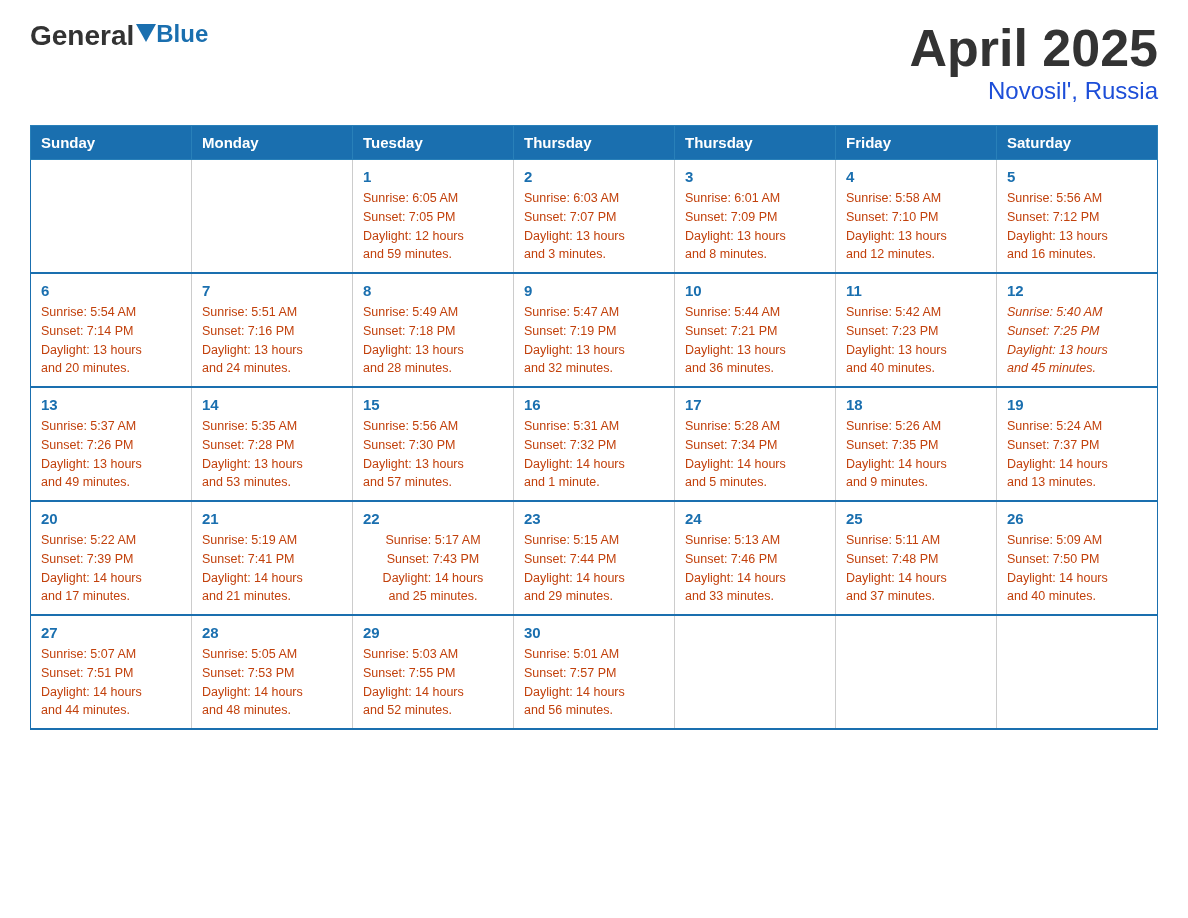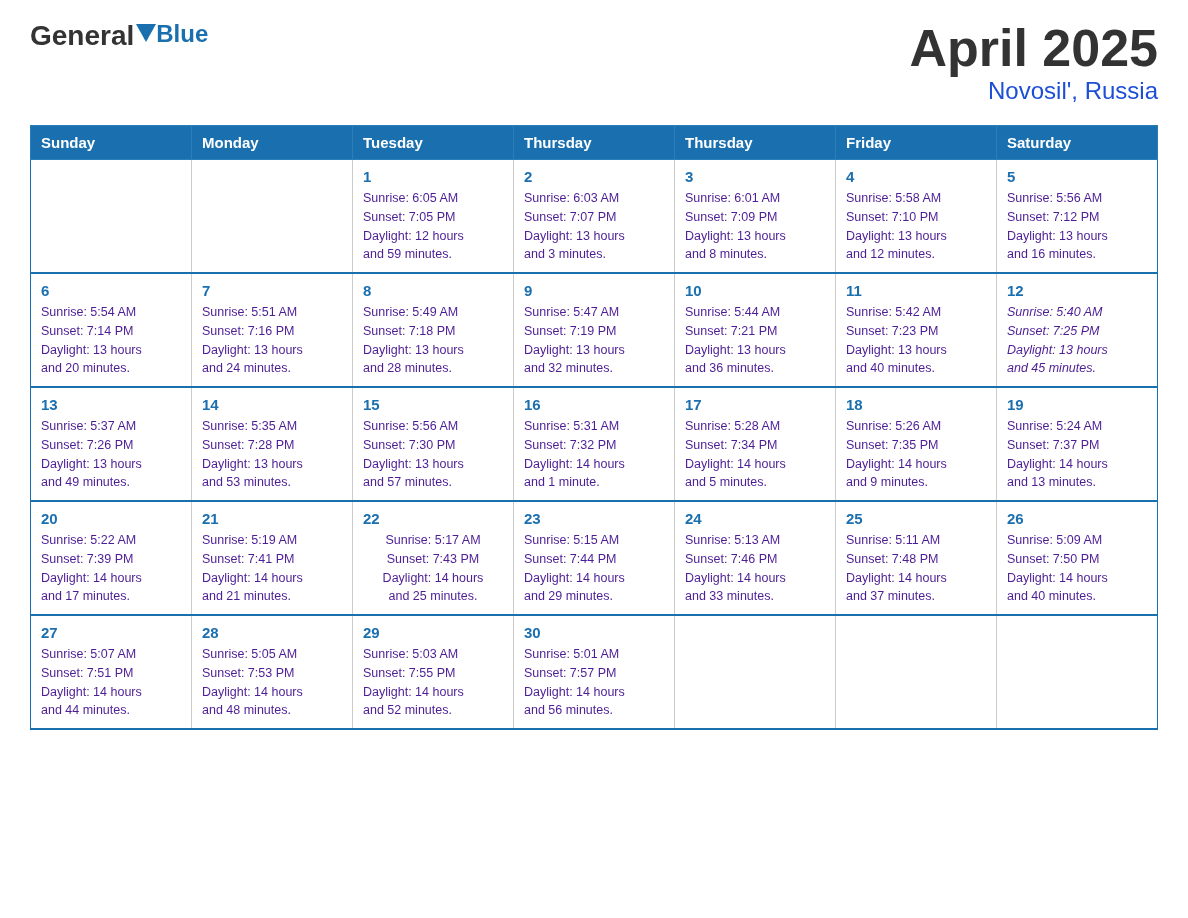--- a/index.html
+++ b/index.html
@@ -112,21 +112,21 @@
     .day-number {
       font-size: 15px;
       font-weight: bold;
       color: #1a6faf;
       display: block;
       margin-bottom: 4px;
     }
 
     .day-info {
       font-size: 12.5px;
-      color: #4c1d95;
+      color: #c2410c;
       line-height: 1.5;
     }
 
     .empty-cell {
       background: #fff;
     }
   </style>
 </head>
 <body>
 

